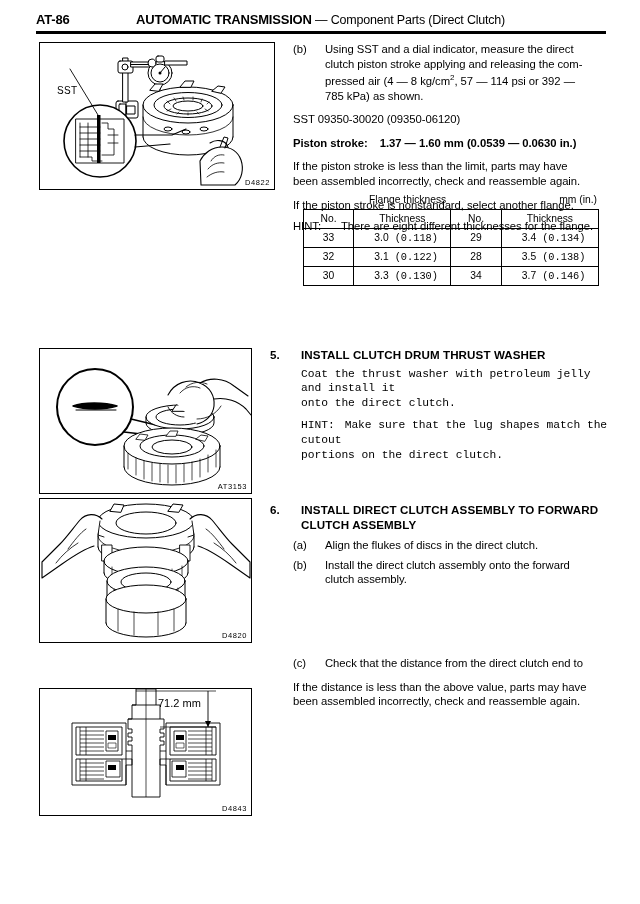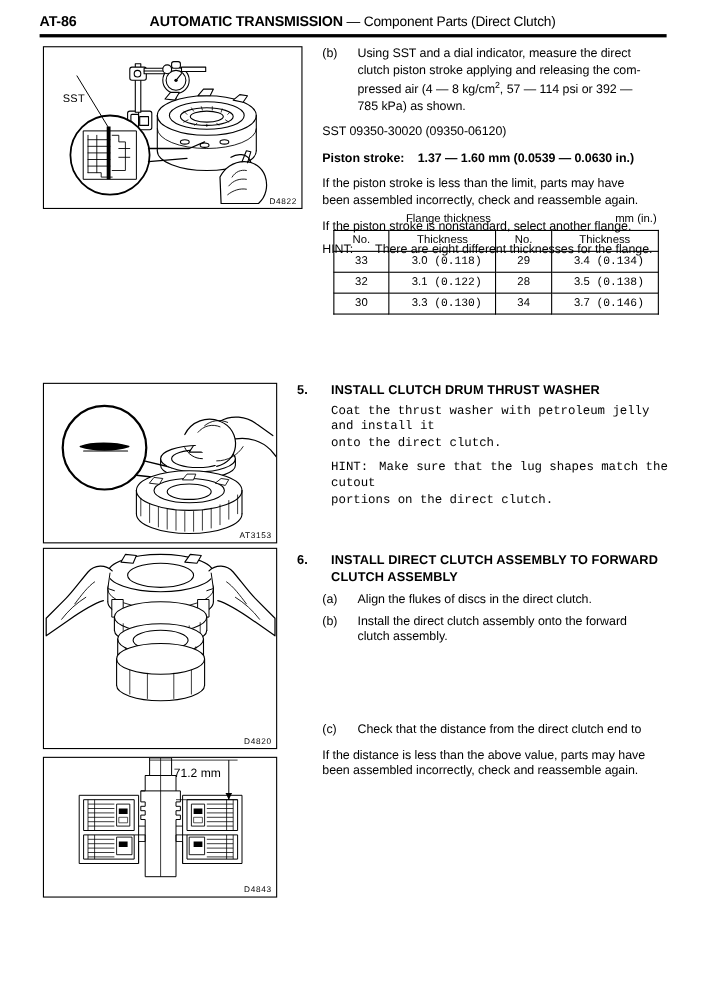--- a/index.html
+++ b/index.html
@@ -389,21 +389,21 @@
   <div class="para indent-block" style="margin-top:4px;">
     <span>Coat the thrust washer with petroleum jelly and install it</span><br>
     <span>onto the direct clutch.</span>
   </div>
   <div class="para indent-block" style="margin-top:8px;">
     <span>HINT:</span><span style="display:inline-block;width:10px;"></span><span>Make sure that the lug shapes match the cutout</span><br>
     <span>portions on the direct clutch.</span>
   </div>
 </div>
 
-<div class="figure" style="left:39px; top:498px; width:213px; height:183px;">
+<div class="figure" style="left:39px; top:498px; width:213px; height:145px;">
   <svg class="fig-svg" width="211" height="143" viewBox="0 0 211 143">
     <g fill="none" stroke="#000" stroke-width="1" stroke-linejoin="round" stroke-linecap="round">
 
       <ellipse cx="106" cy="22" rx="48" ry="17" fill="#fff"></ellipse>
       <ellipse cx="106" cy="24" rx="30" ry="11" fill="#fff"></ellipse>
       <path d="M58 22 L58 48"></path>
       <path d="M154 22 L154 48"></path>
       <path d="M58 48 A48 17 0 0 0 154 48"></path>
       <path d="M58 37 A48 17 0 0 0 154 37" stroke-width="0.8"></path>
 

